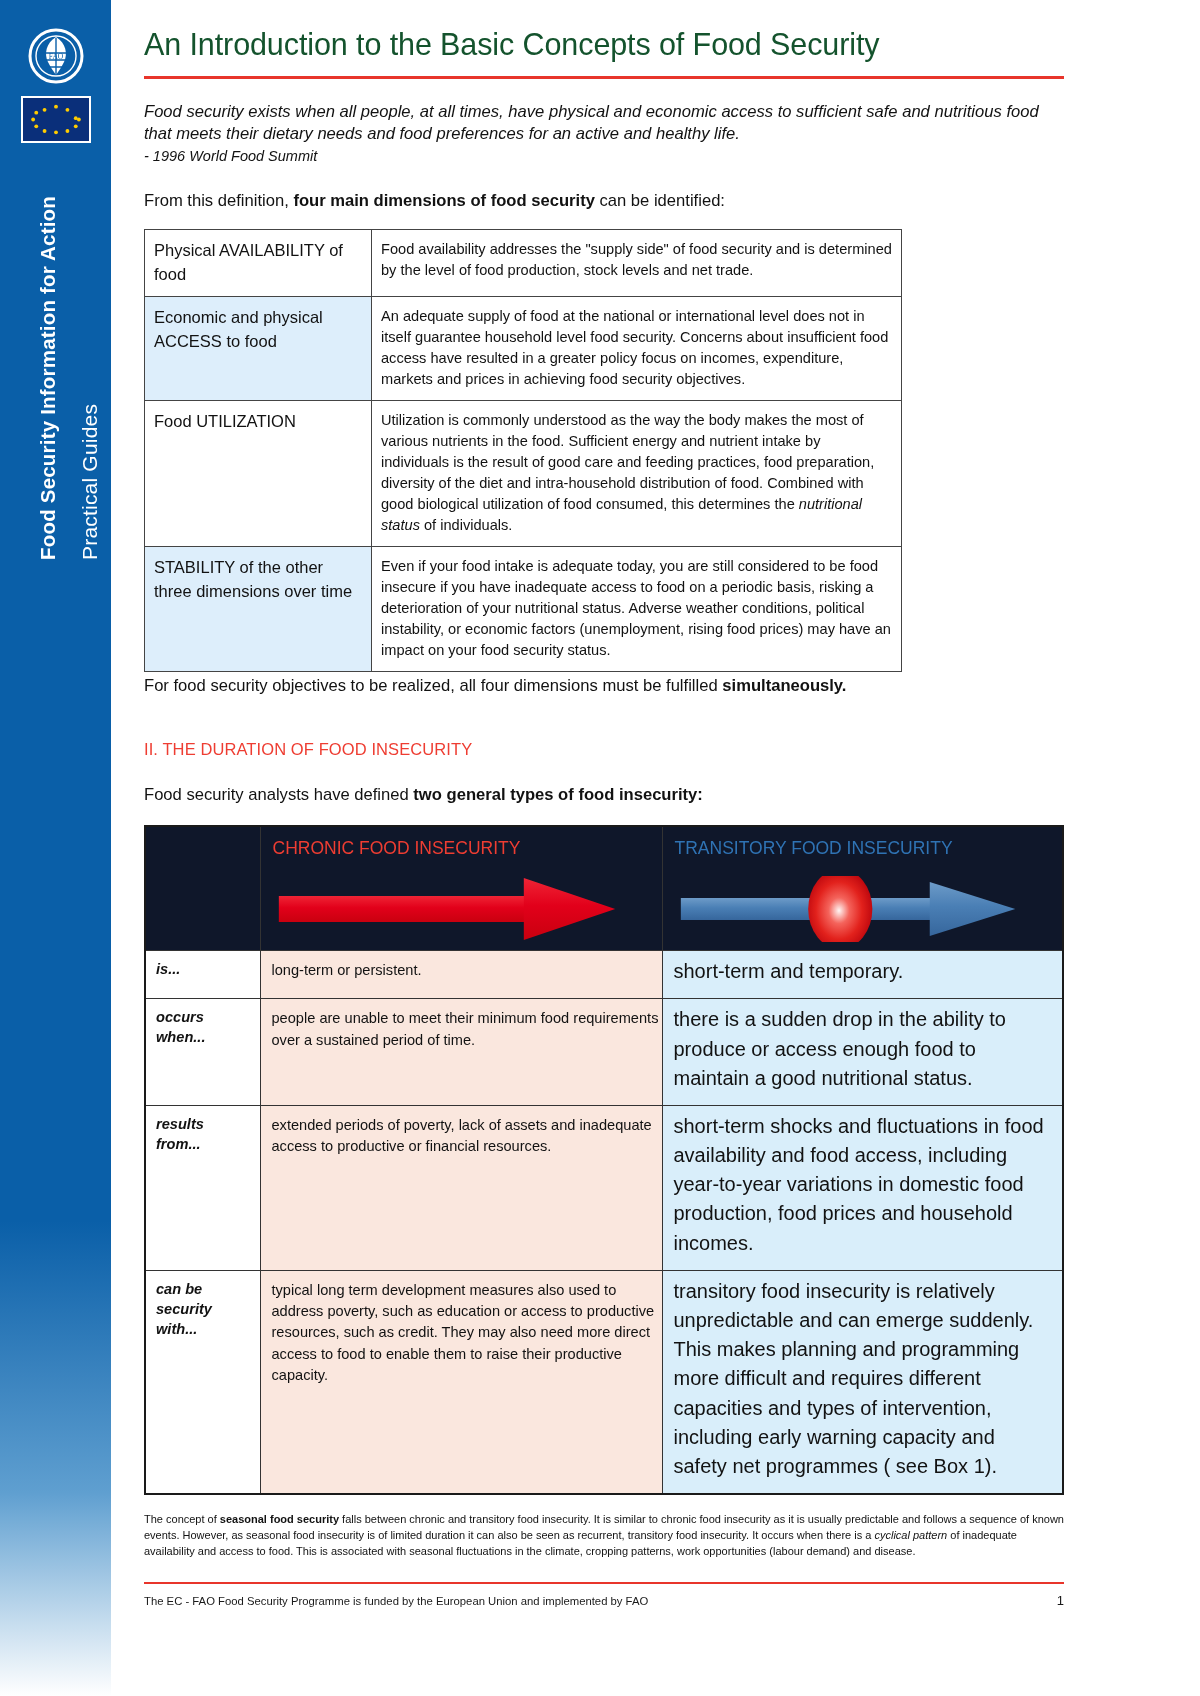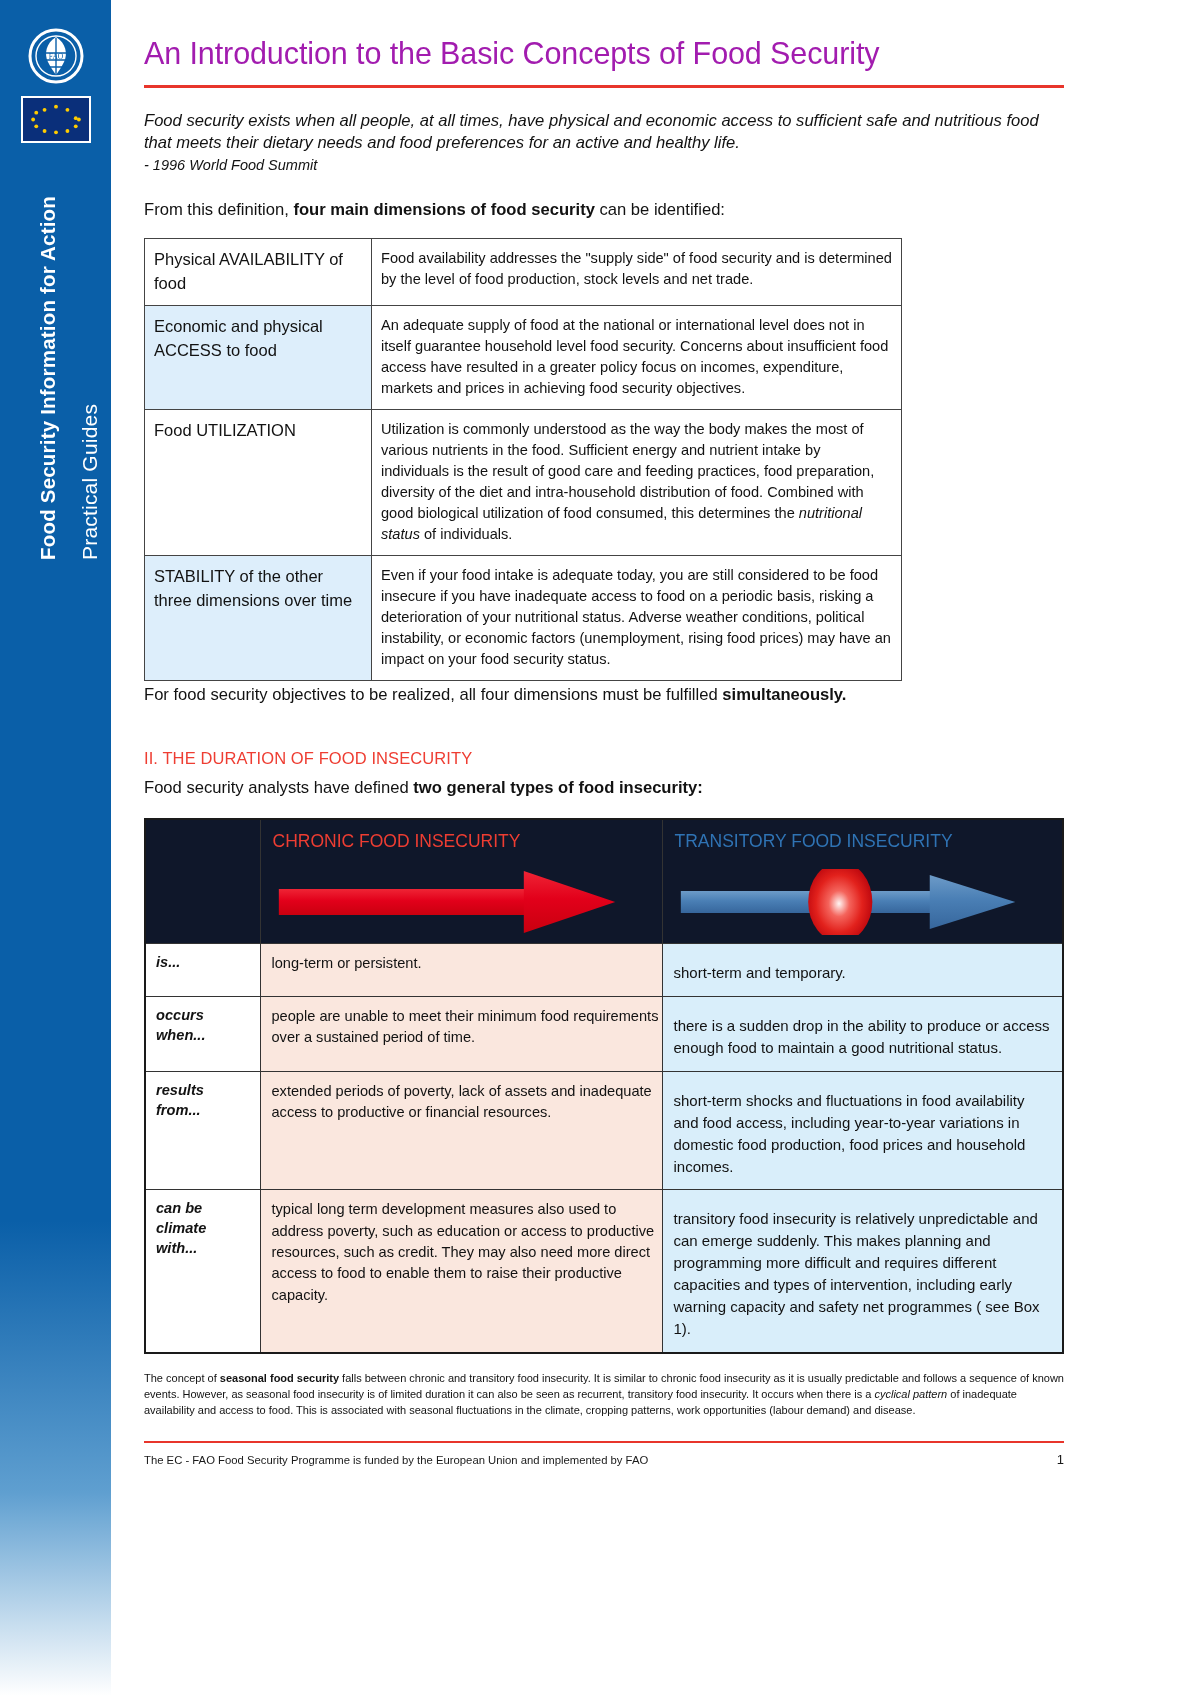--- a/index.html
+++ b/index.html
@@ -90,26 +90,26 @@
     background: #ffffff;
   }
   .content {
     position: absolute;
     left: 33px;
     top: 0;
     width: 920px;
   }
 
   .doc-title {
-    color: #a21caf;
+    color: #14532d;
     font-size: 30.5px;
     font-weight: normal;
     letter-spacing: -0.1px;
     margin: 0;
-    padding-top: 37px;
+    padding-top: 28px;
     line-height: 1.1;
     font-family: "Liberation Sans", sans-serif;
   }
   .title-rule {
     margin-top: 14px;
     height: 3px;
     background: #e8352b;
     width: 920px;
   }
 
@@ -174,21 +174,21 @@
     font-size: 16.6px;
     color: #121212;
     margin-top: 4px;
   }
   .after-t1 b { font-weight: bold; }
 
   .sec2-wrap { margin-top: 44px; }
   .lead2 {
     font-size: 16.6px;
     color: #121212;
-    margin-top: 10px;
+    margin-top: 26px;
   }
   .lead2 b { font-weight: bold; }
 
   
   table.t2 {
     border-collapse: collapse;
     width: 920px;
     margin-top: 20px;
     table-layout: fixed;
     border: 2px solid #1a1a1a;
@@ -225,23 +225,23 @@
   }
   td.t2-a {
     background: #fae7de;
     font-size: 14.6px;
     line-height: 1.46;
     padding: 9px 0 12px 11px;
     color: #121212;
   }
   td.t2-b {
     background: #d9eefa;
-    font-size: 15px;
+    font-size: 20px;
     line-height: 1.46;
-    padding: 18px 12px 12px 11px;
+    padding: 6px 12px 12px 11px;
     color: #121212;
   }
 
   .closing {
     font-size: 11px;
     line-height: 1.45;
     color: #121212;
     margin-top: 17px;
   }
   .closing b { font-weight: bold; }
@@ -421,21 +421,21 @@
             <td class="t2-b">there is a sudden drop in the ability to produce or access enough food to maintain a good nutritional status.</td>
           </tr>
 
           <tr>
             <td class="t2-key">results from...</td>
             <td class="t2-a">extended periods of poverty, lack of assets and inadequate access to productive or financial resources.</td>
             <td class="t2-b">short-term shocks and fluctuations in food availability and food access, including year-to-year variations in domestic food production, food prices and household incomes.</td>
           </tr>
 
           <tr>
-            <td class="t2-key">can be climate with...</td>
+            <td class="t2-key">can be security with...</td>
             <td class="t2-a">typical long term development measures also used to address poverty, such as education or access to productive resources, such as credit. They may also need more direct access to food to enable them to raise their productive capacity.</td>
             <td class="t2-b">transitory food insecurity is relatively unpredictable and can emerge suddenly. This makes planning and programming more difficult and requires different capacities and types of intervention, including early warning capacity and safety net programmes ( see Box 1).</td>
           </tr>
         </tbody>
       </table>
 
       <div class="closing">
         <span>The concept of </span><b>seasonal food security</b><span> falls between chronic and transitory food insecurity. It is similar to chronic food insecurity as it is usually predictable and follows a sequence of known events. However, as seasonal food insecurity is of limited duration it can also be seen as recurrent, transitory food insecurity. It occurs when there is a </span><i>cyclical pattern</i><span> of inadequate availability and access to food. This is associated with seasonal fluctuations in the climate, cropping patterns, work opportunities (labour demand) and disease.</span>
       </div>
     </div>

